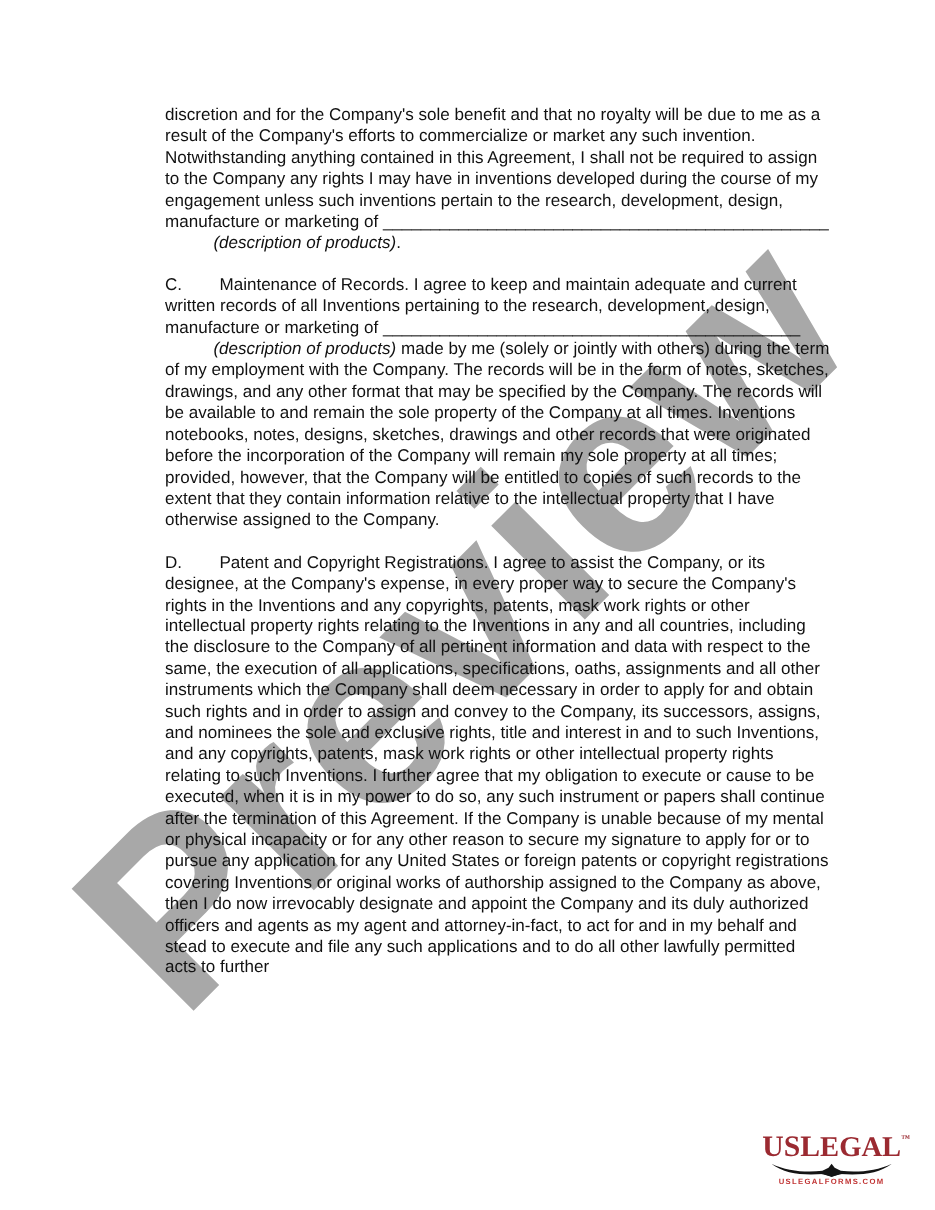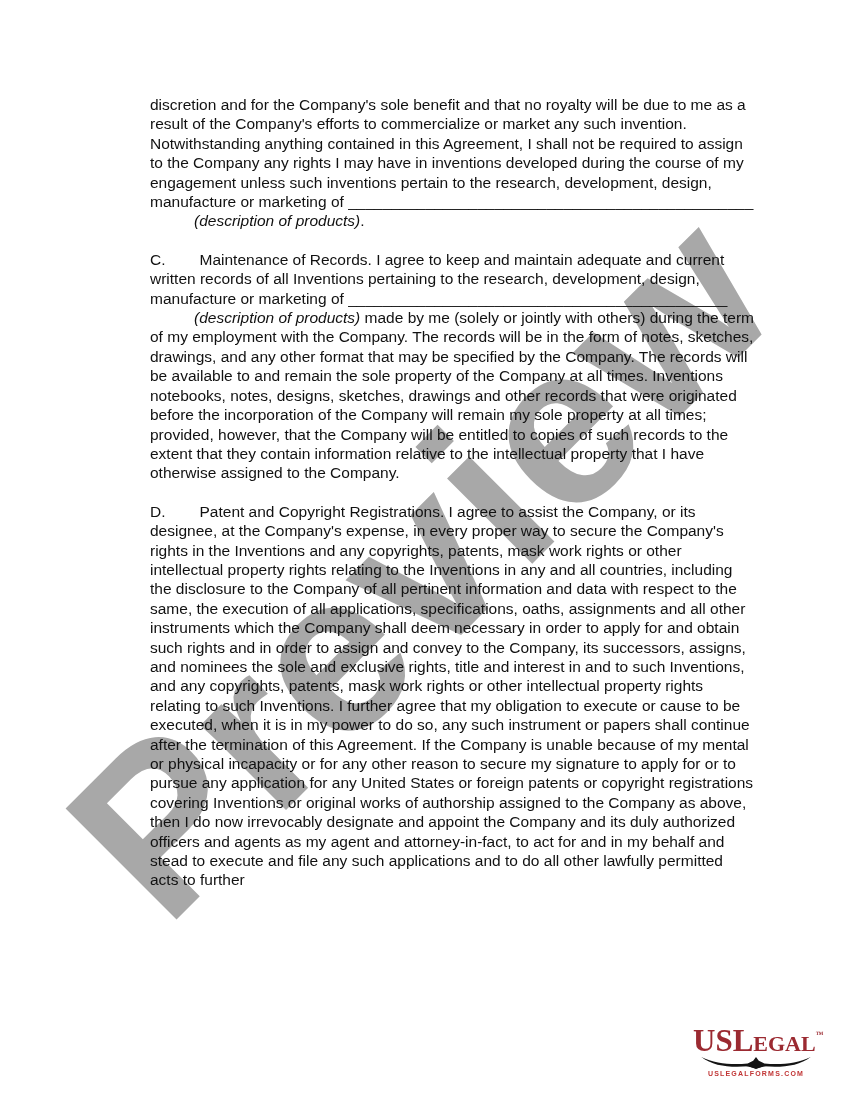--- a/index.html
+++ b/index.html
@@ -52,22 +52,22 @@
     text-align: center;
     z-index: 1;
   }
   .logo-wordmark {
     font-family: "Liberation Serif", "DejaVu Serif", serif;
     font-weight: bold;
     color: #9b2a31;
     white-space: nowrap;
     line-height: 24px;
   }
-  .logo-wordmark .lg { font-size: 31px; }
-  .logo-wordmark .sm { font-size: 22px; }
+  .logo-wordmark .lg { font-size: 27px; }
+  .logo-wordmark .sm { font-size: 26px; }
   .logo-wordmark .tm {
     font-size: 8px;
     vertical-align: 14px;
     color: #9b2a31;
   }
   .logo-wings { display: block; margin: 0 auto; margin-top: -2px; }
   .logo-domain {
     margin-top: 1px;
     font-family: "Liberation Sans", "DejaVu Sans", sans-serif;
     font-size: 7px;

